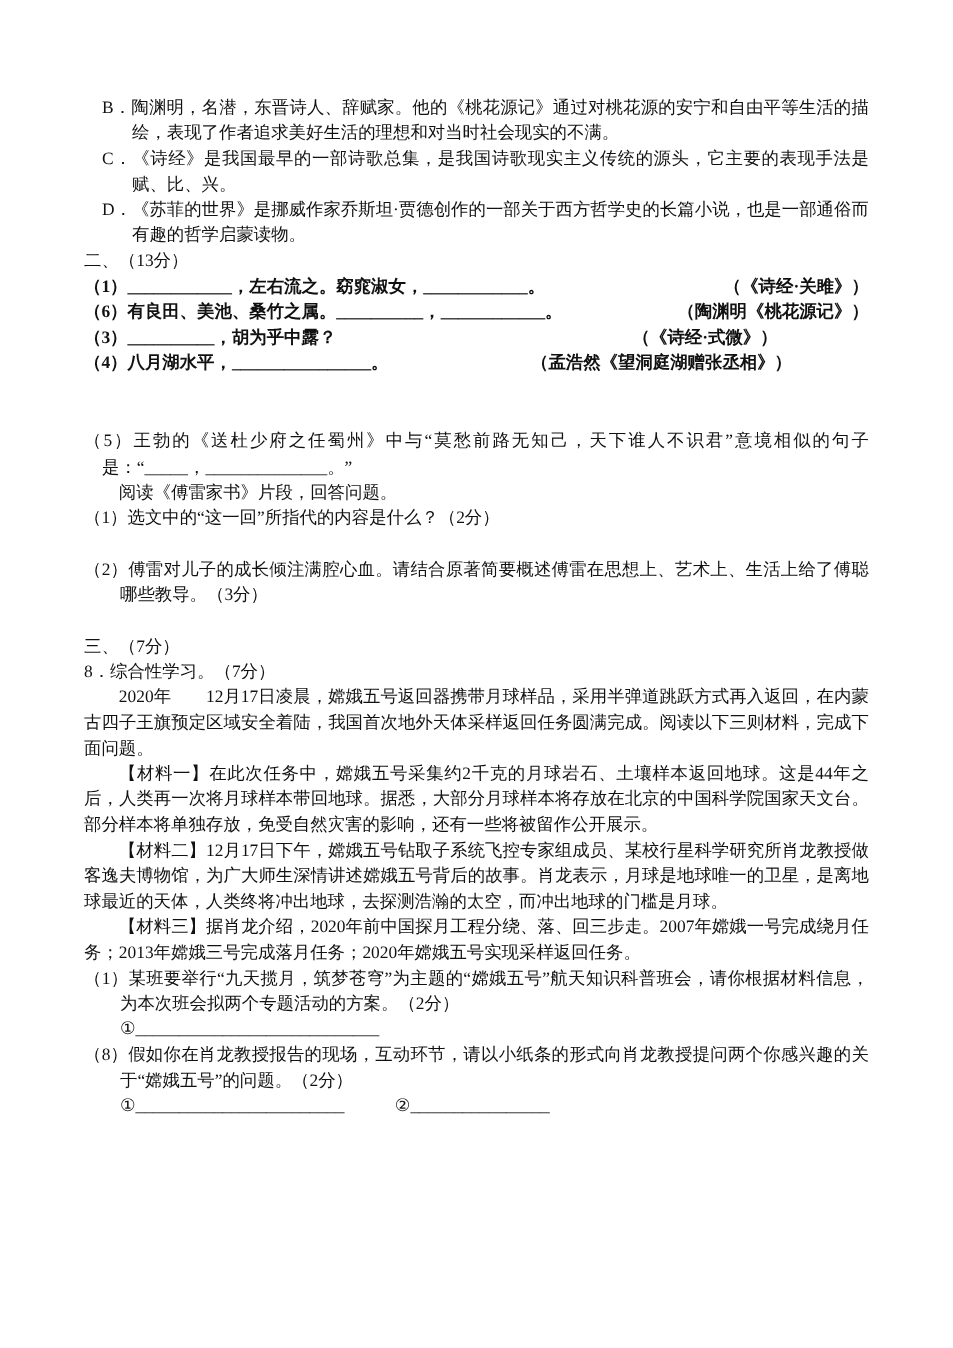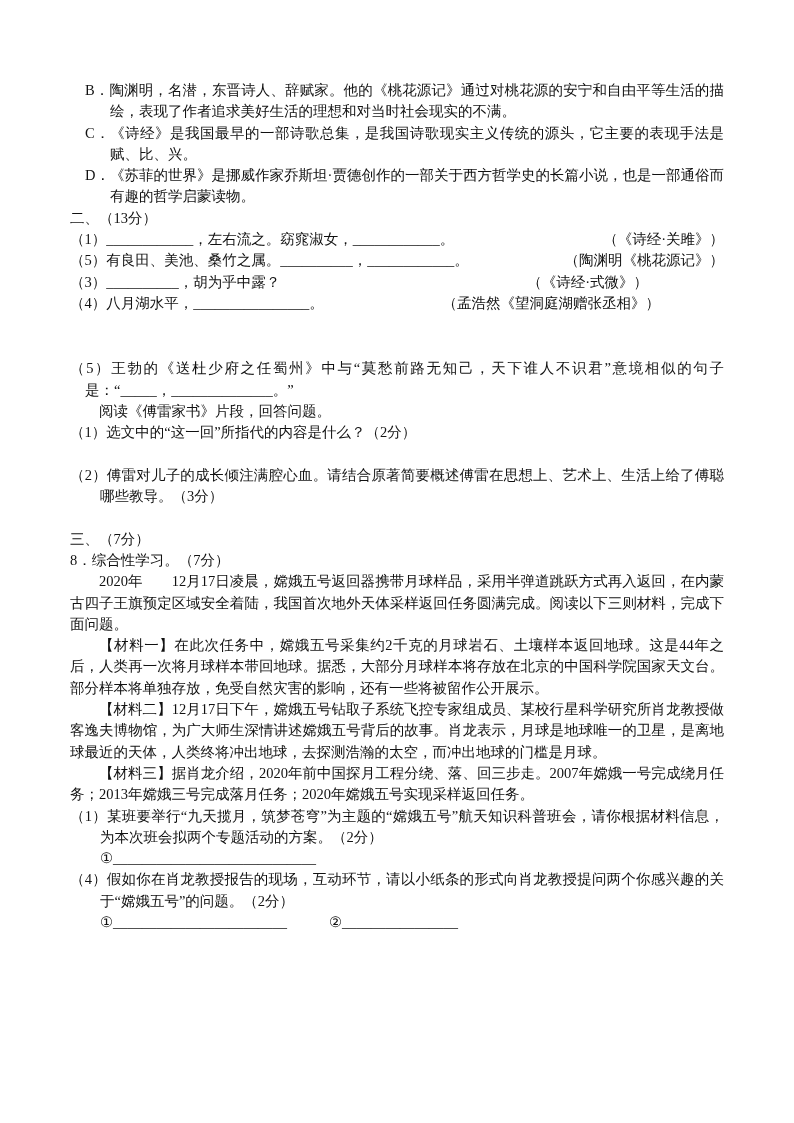--- a/index.html
+++ b/index.html
@@ -9,21 +9,21 @@
     font-family: "Liberation Serif", "DejaVu Serif", serif;
     font-size: 14.5px; line-height: 21.3px; color: #111;
     overflow: hidden;
   }
   .page { width: 794px; height: 963px; padding: 80px 70px 30px 70px; background:#fff; }
   p { margin: 0; }
   .just { text-align: justify; }
   
   .opt { padding-left: 40px; text-indent: -25px; text-align: justify; }
   
-  .fill { display: flex; justify-content: space-between; }
+  .fill { display: flex; justify-content: space-between; font-weight: bold; }
   .fill .t { white-space: nowrap; }
   .fill .s { white-space: nowrap; }
   .pr1 { padding-right: 64px; }
   .pr2 { padding-right: 76px; }
   
   .hang1 { padding-left: 15px; text-indent: -15px; text-align: justify; margin-top: 44px; }
   .hang2 { padding-left: 30px; text-indent: -30px; text-align: justify; }
   
   .indent { text-indent: 2em; }
   
@@ -40,21 +40,21 @@
   <p class="opt">C．《诗经》是我国最早的一部诗歌总集，是我国诗歌现实主义传统的源头，它主要的表现手法是赋、比、兴。</p>
   <p class="opt">D．《苏菲的世界》是挪威作家乔斯坦·贾德创作的一部关于西方哲学史的长篇小说，也是一部通俗而有趣的哲学启蒙读物。</p>
 
   <p>二、（13分）</p>
 
   <div class="fill">
     <span class="t">（1）____________，左右流之。窈窕淑女，____________。</span>
     <span class="s">（《诗经·关雎》）</span>
   </div>
   <div class="fill">
-    <span class="t">（5）有良田、美池、桑竹之属。__________，____________。</span>
+    <span class="t">（6）有良田、美池、桑竹之属。__________，____________。</span>
     <span class="s">（陶渊明《桃花源记》）</span>
   </div>
   <div class="fill pr2">
     <span class="t">（3）__________，胡为乎中露？</span>
     <span class="s">（《诗经·式微》）</span>
   </div>
   <div class="fill pr1">
     <span class="t">（4）八月湖水平，________________。</span>
     <span class="s">（孟浩然《望洞庭湖赠张丞相》）</span>
   </div>
@@ -71,18 +71,18 @@
   <p class="indent just">2020年　　12月17日凌晨，嫦娥五号返回器携带月球样品，采用半弹道跳跃方式再入返回，在内蒙古四子王旗预定区域安全着陆，我国首次地外天体采样返回任务圆满完成。阅读以下三则材料，完成下面问题。</p>
   <p class="indent just">【材料一】在此次任务中，嫦娥五号采集约2千克的月球岩石、土壤样本返回地球。这是44年之后，人类再一次将月球样本带回地球。据悉，大部分月球样本将存放在北京的中国科学院国家天文台。部分样本将单独存放，免受自然灾害的影响，还有一些将被留作公开展示。</p>
   <p class="indent just">【材料二】12月17日下午，嫦娥五号钻取子系统飞控专家组成员、某校行星科学研究所肖龙教授做客逸夫博物馆，为广大师生深情讲述嫦娥五号背后的故事。肖龙表示，月球是地球唯一的卫星，是离地球最近的天体，人类终将冲出地球，去探测浩瀚的太空，而冲出地球的门槛是月球。</p>
   <p class="indent just">【材料三】据肖龙介绍，2020年前中国探月工程分绕、落、回三步走。2007年嫦娥一号完成绕月任务；2013年嫦娥三号完成落月任务；2020年嫦娥五号实现采样返回任务。</p>
 
   <p class="hang2">（1）某班要举行“九天揽月，筑梦苍穹”为主题的“嫦娥五号”航天知识科普班会，请你根据材料信息，为本次班会拟两个专题活动的方案。（2分）</p>
   <p class="answers">
     <span>①</span><span>____________________________</span>
   </p>
 
-  <p class="hang2">（4）假如你在肖龙教授报告的现场，互动环节，请以小纸条的形式向肖龙教授提问两个你感兴趣的关于“嫦娥五号”的问题。（2分）</p>
+  <p class="hang2">（8）假如你在肖龙教授报告的现场，互动环节，请以小纸条的形式向肖龙教授提问两个你感兴趣的关于“嫦娥五号”的问题。（2分）</p>
   <p class="answers">
     <span>①</span><span>________________________</span><span class="m2">②</span><span>________________</span>
   </p>
 
 </main>
 
 </body></html>

